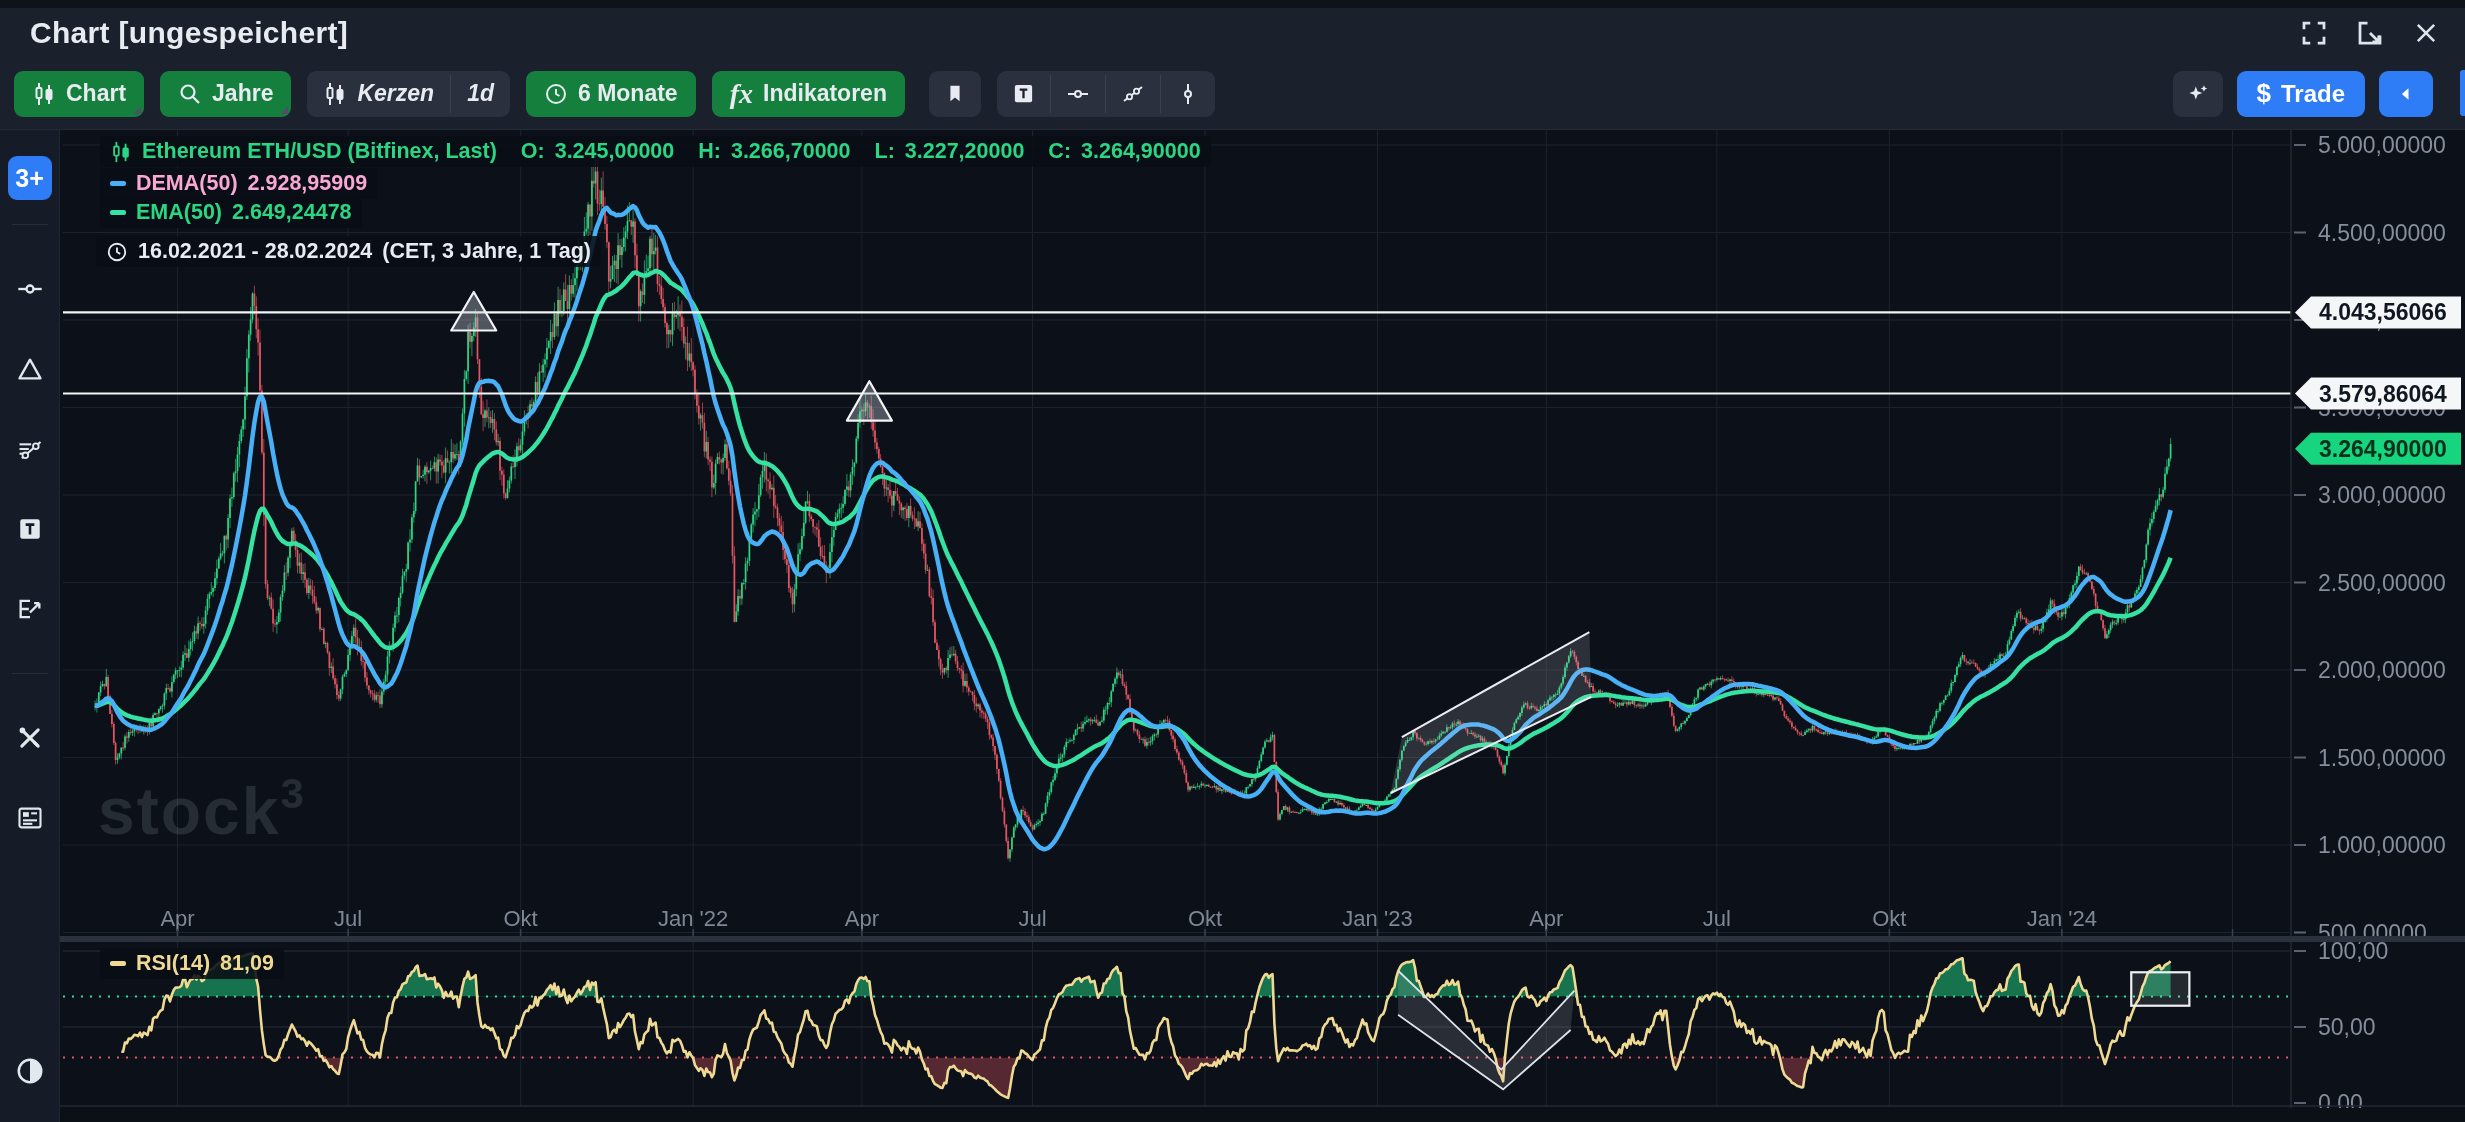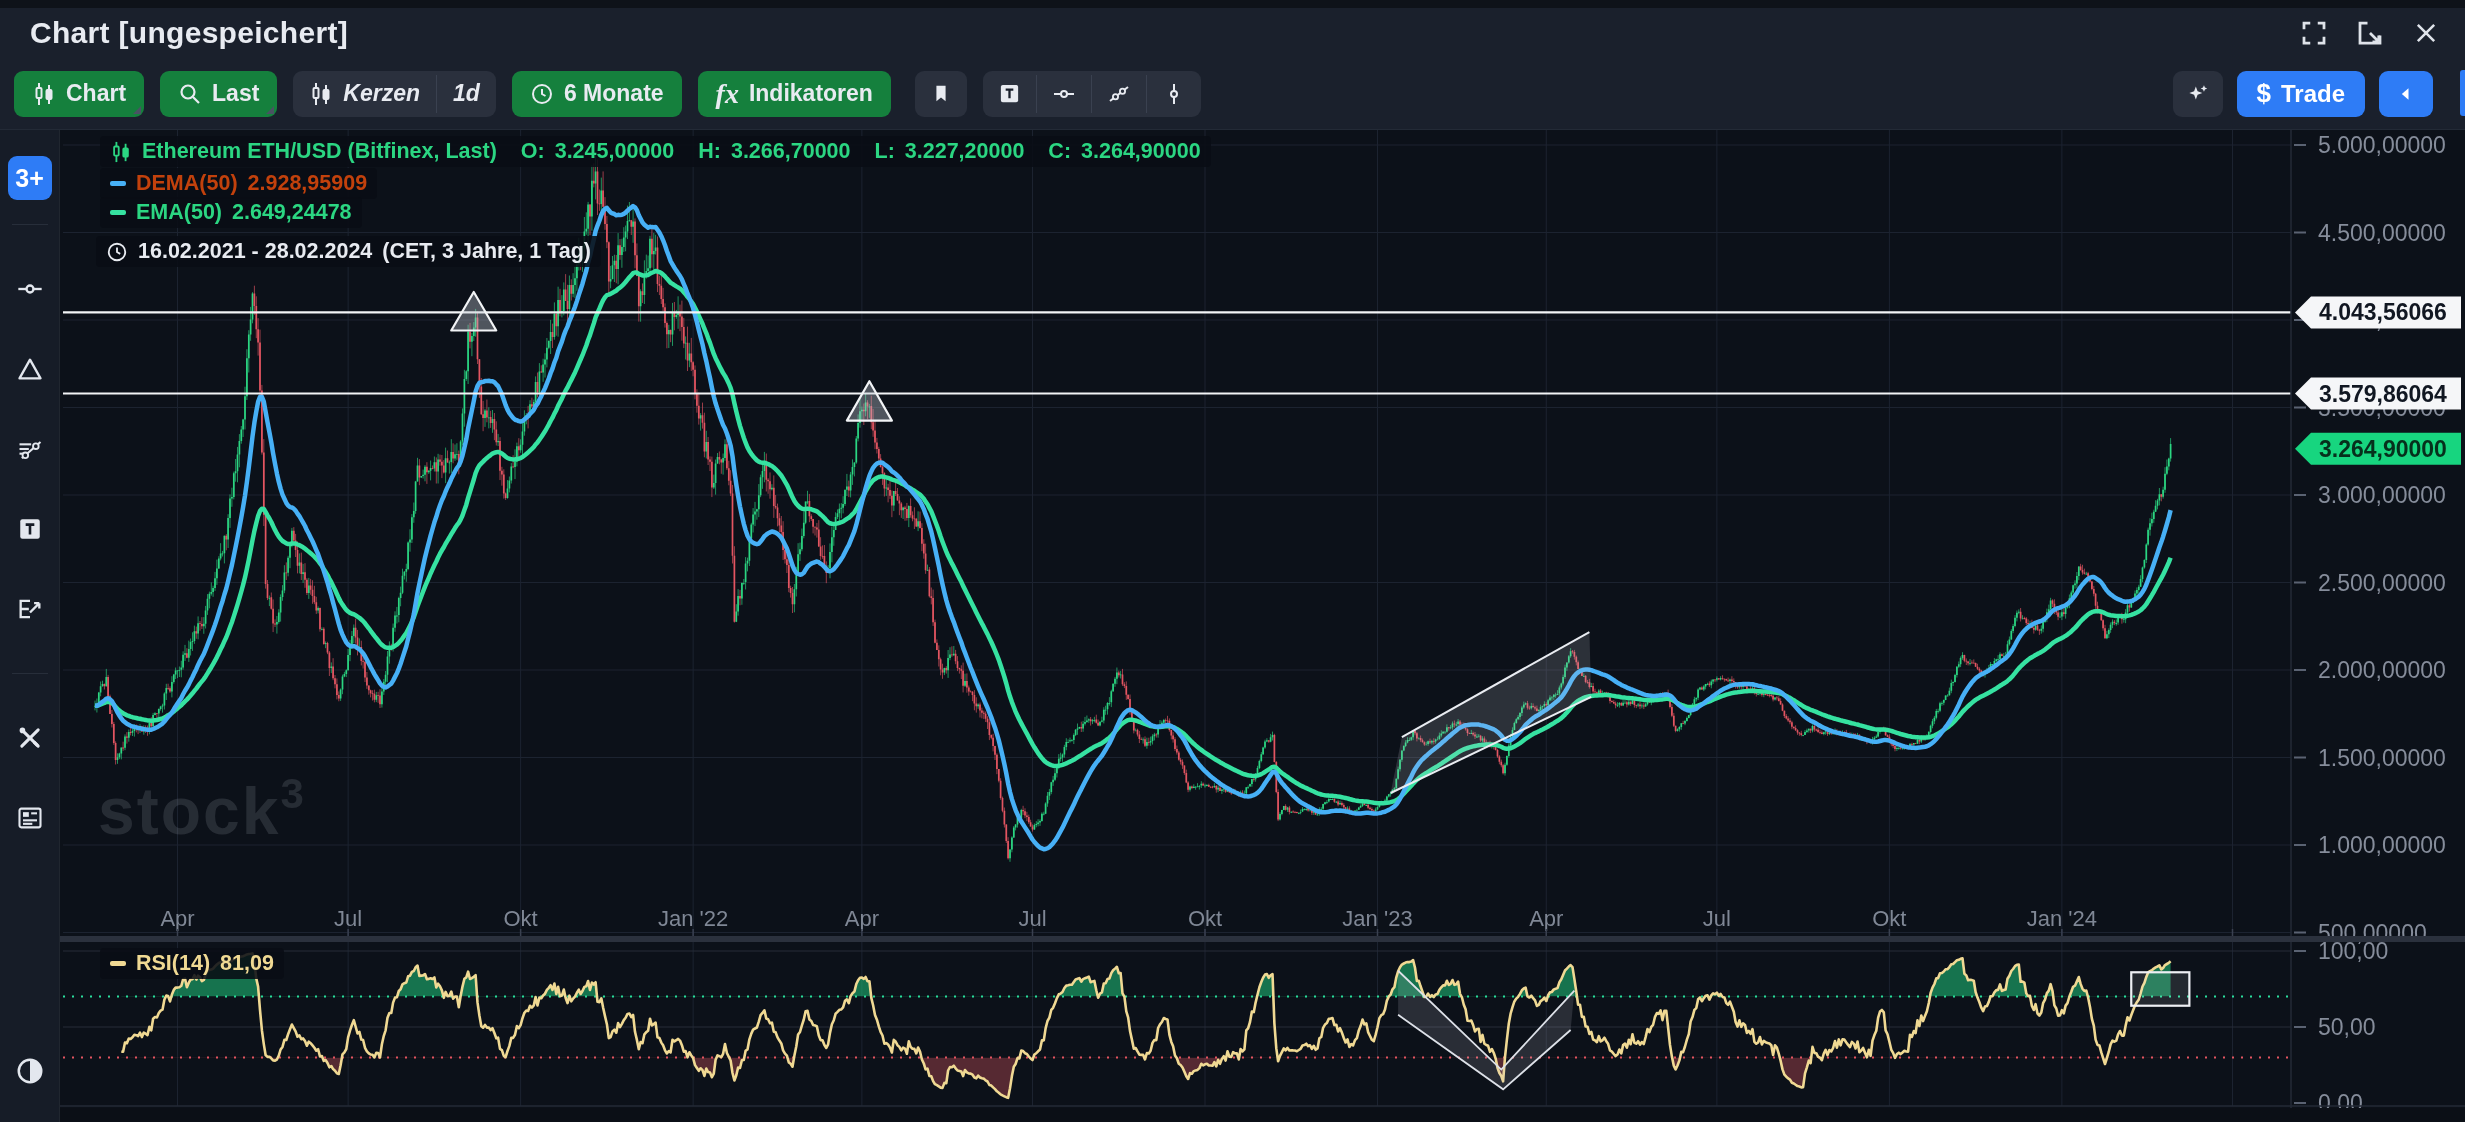--- a/index.html
+++ b/index.html
@@ -41,21 +41,21 @@
   .sbtn{width:46px;height:46px;background:none;border:none;color:#e3e7ee;cursor:pointer;display:flex;align-items:center;justify-content:center;margin:17px 0;padding:0;}
   .sbottom{margin-top:auto;margin-bottom:28px;}
   
   .chart-bg{position:absolute;left:60px;top:130px;right:0;bottom:0;background:#0c1119;z-index:0;}
   #chart-svg{position:absolute;left:0;top:0;z-index:1;}
   .watermark{position:absolute;left:98px;top:770px;z-index:2;font-weight:bold;font-size:66px;
              color:rgba(170,178,190,.17);letter-spacing:2px;user-select:none;}
   .watermark .sup{font-size:42px;vertical-align:26px;}
   .pill{position:absolute;z-index:5;display:flex;align-items:center;gap:10px;
         background:rgba(9,13,20,.88);border-radius:4px;padding:3px 10px;font-size:21.5px;font-weight:bold;white-space:nowrap;}
-  .g{color:#2bd682}.b{color:#c2410c}.w{color:#e8ebf1}.y{color:#f0d993}
+  .g{color:#2bd682}.b{color:#f9a8d4}.w{color:#e8ebf1}.y{color:#f0d993}
   .ohlc{margin-left:14px;}
   .dash{display:inline-block;width:16px;height:5px;border-radius:2px;}
 </style>
 </head>
 <body>
 
 <div class="app">
 
   <div class="chart-bg"></div>
   <svg id="chart-svg" width="2465" height="1122">
@@ -278,21 +278,21 @@
             <line x1="17" y1="17" x2="17" y2="22"></line>
           </g>
         </svg>
       <span>Chart</span>
     </button>
     <button class="tbtn fold">
       <svg width="24" height="24" viewBox="0 0 24 24">
           <circle cx="10" cy="10" r="6.5" stroke="currentColor" stroke-width="2.2" fill="none"></circle>
           <line x1="15" y1="15" x2="21" y2="21" stroke="currentColor" stroke-width="2.2"></line>
         </svg>
-      <span>Last</span>
+      <span>Jahre</span>
     </button>
     <div class="tgroup">
       <button class="tcell">
         <svg width="24" height="24" viewBox="0 0 24 24">
             <g stroke="currentColor" stroke-width="2" fill="none">
               <line x1="7" y1="1" x2="7" y2="6"></line>
               <rect x="4.5" y="6" width="5" height="10" rx="1"></rect>
               <line x1="7" y1="16" x2="7" y2="23"></line>
               <line x1="17" y1="3" x2="17" y2="8"></line>
               <rect x="14.5" y="8" width="5" height="9" rx="1" fill="currentColor"></rect>

